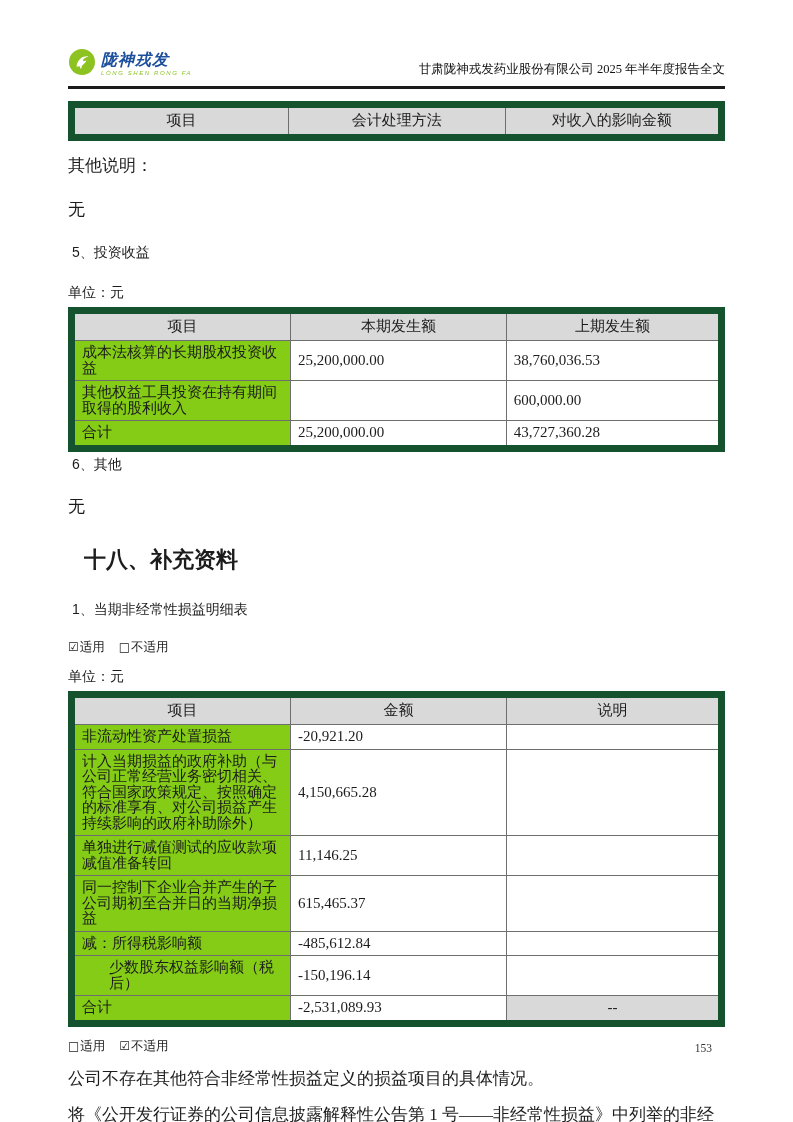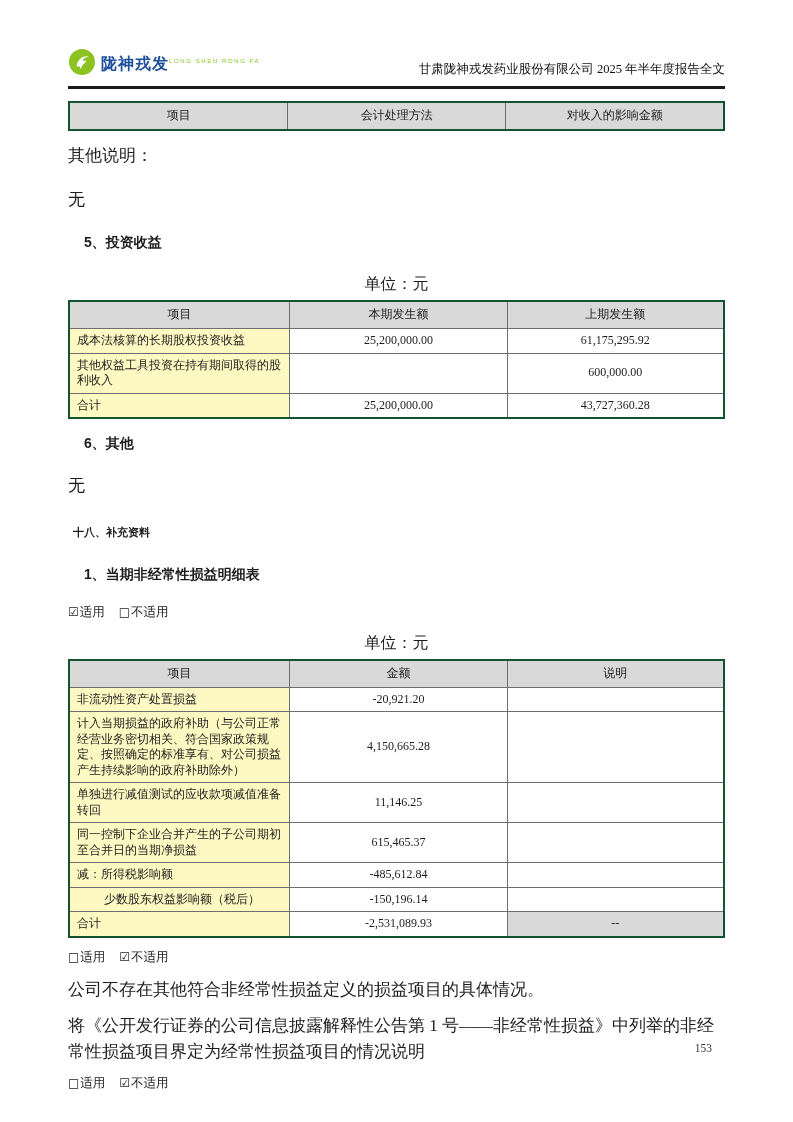--- a/index.html
+++ b/index.html
@@ -9,41 +9,41 @@
     margin:0 auto;
     background:#ffffff;
     font-family:"Liberation Serif","DejaVu Serif",serif;
     color:#1c1c1c;
     overflow:hidden;
   }
   .content{width:657px;margin:0 auto;}
   
   .hdr{display:flex;justify-content:space-between;align-items:flex-end;padding-top:48px;}
   .logo{display:flex;align-items:center;gap:5px;}
-  .logo-txt{display:flex;flex-direction:row;line-height:1;}
+  .logo-txt{display:flex;flex-direction:column;line-height:1;font-style:italic;}
   .logo-cn{font-family:"Liberation Sans","DejaVu Sans",sans-serif;font-weight:bold;font-size:16px;color:#1d4f9c;letter-spacing:1px;}
   .logo-en{font-family:"Liberation Sans","DejaVu Sans",sans-serif;font-size:6px;color:#8cc320;letter-spacing:1.6px;margin-top:2px;}
   .hdr-title{font-size:12.5px;color:#111;padding-bottom:2px;}
   .hdr-rule{height:3px;background:#1b1b1b;margin-top:6px;}
   
   .body-text{font-size:17px;margin:0;line-height:1.5;}
   .mt12{margin-top:12px;} .mt28{margin-top:28px;}
-  .h-sec{font-family:"Liberation Sans","DejaVu Sans",sans-serif;font-weight:bold;font-size:14px;margin:16px;}
-  .h-big{font-family:"Liberation Sans","DejaVu Sans",sans-serif;font-weight:bold;font-size:11px;margin:5px;}
-  .unit-line{font-size:16px;text-align:center;margin:0;}
+  .h-sec{font-family:"Liberation Sans","DejaVu Sans",sans-serif;font-weight:normal;font-size:14px;margin:4px;}
+  .h-big{font-family:"Liberation Sans","DejaVu Sans",sans-serif;font-weight:bold;font-size:22px;margin:16px;}
+  .unit-line{font-size:14px;text-align:left;margin:0;}
   .check-line{font-size:12.5px;margin:0;}
   .check-line .opt{margin-right:14px;}
   .check-line .box{font-family:"DejaVu Sans",sans-serif;font-size:12px;margin-right:1px;}
   
   table.rpt{width:100%;border-collapse:collapse;table-layout:fixed;
-    border:2px solid #14532d;font-size:12px;}
+    border:7px solid #14532d;font-size:15px;}
   table.rpt th,table.rpt td{border:1px solid #6e6e6e;padding:4px 7px;line-height:15.5px;vertical-align:middle;}
   table.rpt th{background:#d9d9d9;font-weight:normal;text-align:center;height:18px;}
-  table.rpt td.item{background:#fef9c3;text-align:left;}
-  table.rpt td.num{text-align:center;}
+  table.rpt td.item{background:#84cc16;text-align:left;}
+  table.rpt td.num{text-align:left;}
   table.rpt td.note{text-align:center;}
   table.rpt td.gray{background:#d9d9d9;}
   table.rpt td.indent{padding-left:34px;margin-left:16px;}
   
   .page-num{position:absolute;right:81px;bottom:68px;font-size:11.5px;color:#333;}
 </style>
 </head>
 <body>
 
 <div class="page">
@@ -96,21 +96,21 @@
         </colgroup>
       <tbody>
           <tr>
         <th>项目</th>
         <th>本期发生额</th>
         <th>上期发生额</th>
       </tr>
       <tr>
         <td class="item">成本法核算的长期股权投资收益</td>
         <td class="num">25,200,000.00</td>
-        <td class="num">61,175,295.92</td>
+        <td class="num">38,760,036.53</td>
       </tr>
       <tr>
         <td class="item">其他权益工具投资在持有期间取得的股利收入</td>
         <td class="num"></td>
         <td class="num">600,000.00</td>
       </tr>
       <tr>
         <td class="item">合计</td>
         <td class="num">25,200,000.00</td>
         <td class="num">43,727,360.28</td>

